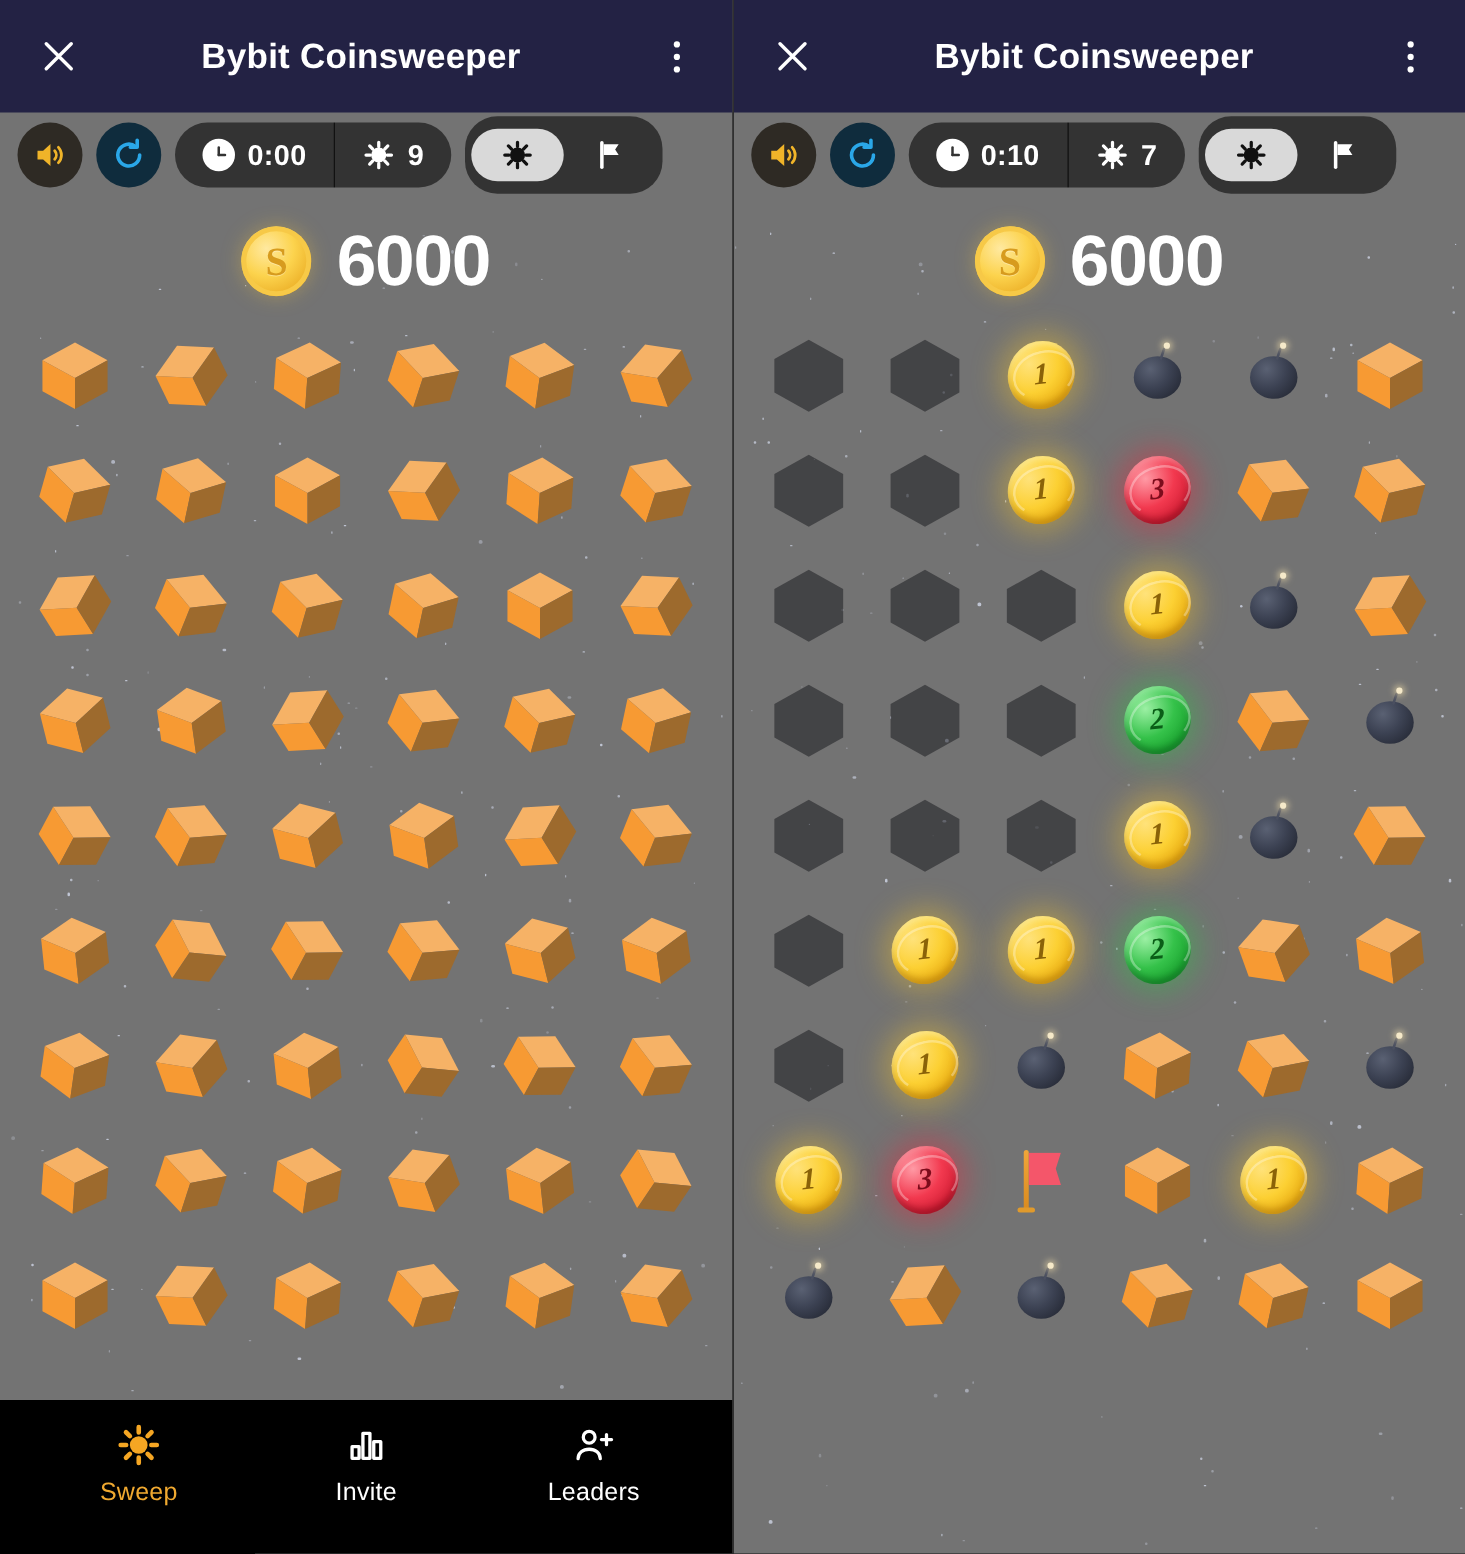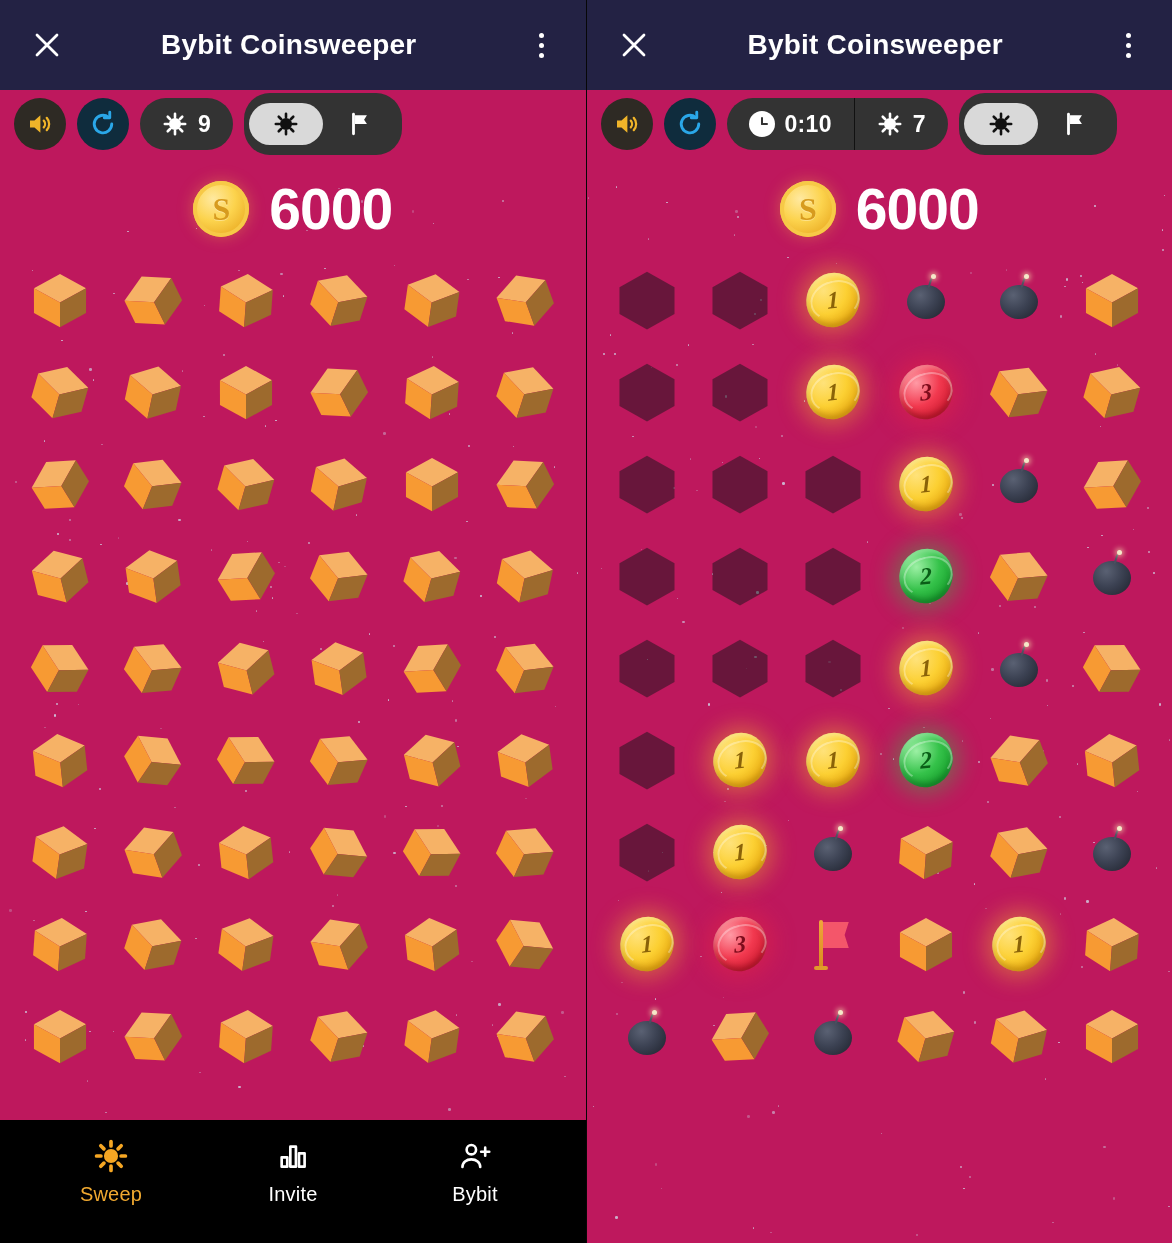--- a/index.html
+++ b/index.html
@@ -2,21 +2,21 @@
 <html><head>
 <meta charset="utf-8">
 <style>
   html,body{margin:0;padding:0;background:#000;}
   body{
     width:1172px;height:1243px;overflow:hidden;
     font-family:"Liberation Sans","DejaVu Sans",sans-serif;
     -webkit-font-smoothing:antialiased;
   }
   .screens{display:flex;width:1172px;height:1243px;}
-  .panel{position:relative;width:586px;height:1243px;background:#be185d;overflow:hidden;}
+  .panel{position:relative;width:586px;height:1243px;background:#737373;overflow:hidden;}
   .panel.left{border-right:1px solid #070707;}
 
   
   .stars{position:absolute;inset:0;pointer-events:none;}
   .stars i{position:absolute;display:block;background:#cfd5e6;border-radius:50%;opacity:.55;}
 
   
   .titlebar{
     position:relative;height:90px;background:#232244;
     display:flex;align-items:center;padding:0 24px;box-sizing:border-box;z-index:5;
@@ -320,20 +320,24 @@
           <path d="M17.4 7.1a7.2 7.2 0 0 1 0 9.8" stroke="#f0b429" stroke-width="1.8" fill="none" stroke-linecap="round"></path>
         </svg>
       </div>
       <div class="rbtn refresh">
         <svg width="30" height="30" viewBox="0 0 24 24">
           <path d="M19 12a7 7 0 1 1-2.6-5.4" stroke="#2aa7e8" stroke-width="2.3" fill="none" stroke-linecap="round"></path>
           <path d="M17.4 2.6v4.4h-4.4" stroke="#2aa7e8" stroke-width="2.3" fill="none" stroke-linecap="round" stroke-linejoin="round"></path>
         </svg>
       </div>
       <div class="pill stats">
+        <div class="seg first">
+          <span class="clock-ic"></span>
+          <span class="seg-text">0:00</span>
+        </div>
         <div class="seg">
           <svg width="26" height="26" viewBox="0 0 24 24">
             <circle cx="12" cy="12" r="5.6" fill="#fff"></circle>
             <g stroke="#fff" stroke-width="2.4" stroke-linecap="round">
               <path d="M12 2.6v3.2M12 18.2v3.2M2.6 12h3.2M18.2 12h3.2M5.3 5.3l2.3 2.3M16.4 16.4l2.3 2.3M18.7 5.3l-2.3 2.3M7.6 16.4l-2.3 2.3"></path>
             </g>
           </svg>
           <span class="seg-text">9</span>
         </div>
       </div>
@@ -872,21 +876,21 @@
           <div class="nlabel">Invite</div>
         </div>
         <div class="navitem">
           <div class="navico">
             <svg width="34" height="32" viewBox="0 0 26 24" fill="none" stroke="#fff" stroke-width="2" stroke-linecap="round" stroke-linejoin="round">
               <circle cx="10.2" cy="7.2" r="3.6"></circle>
               <path d="M3.4 20.4c0-3.5 3-5.8 6.8-5.8s6.8 2.3 6.8 5.8"></path>
               <path d="M20.8 5.6v6.2M17.7 8.7h6.2"></path>
             </svg>
           </div>
-          <div class="nlabel">Bybit</div>
+          <div class="nlabel">Leaders</div>
         </div>
       </div>
   </div>
 
   <div class="panel right">
     <div class="stars">
         <i style="width: 1.5px; height: 1.5px; left: 109.53px; top: 489.877px; opacity: 0.32;"></i>
         <i style="width: 1.5px; height: 1.5px; left: 306.431px; top: 758.204px; opacity: 0.7;"></i>
         <i style="width: 2.6px; height: 2.6px; left: 405.075px; top: 483.762px; opacity: 0.81;"></i>
         <i style="width: 1.5px; height: 1.5px; left: 165.765px; top: 343.517px; opacity: 0.59;"></i>

